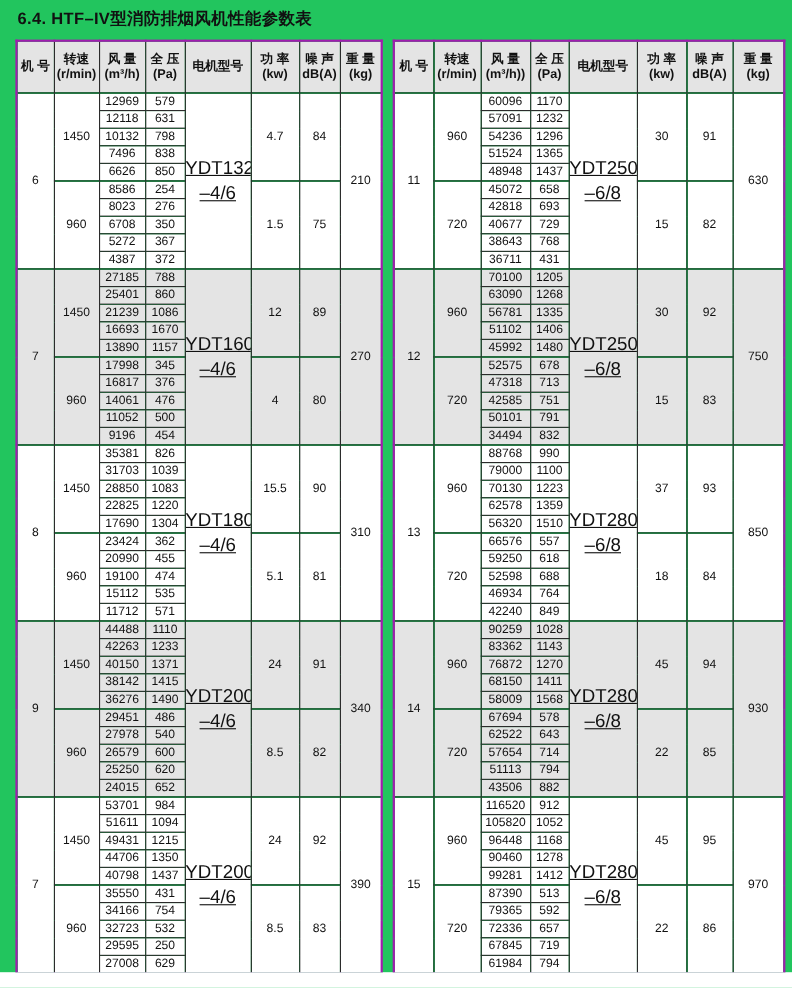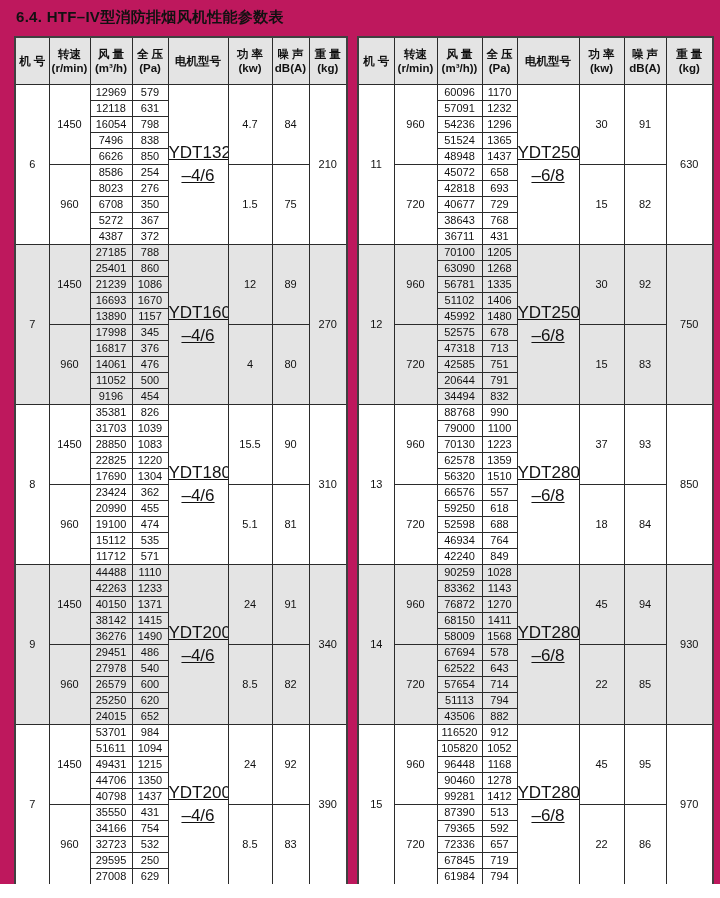--- a/index.html
+++ b/index.html
@@ -1,31 +1,31 @@
 <!DOCTYPE html>
 <html><head>
 <meta charset="utf-8">
 <style>
   html, body { margin: 0; padding: 0; background: #ffffff; }
   .page {
-    width: 720px; height: 884px; background: #be185d; overflow: hidden;
+    width: 720px; height: 884px; background: #22c55e; overflow: hidden;
     font-family: "Liberation Sans", "DejaVu Sans", sans-serif; color: #111;
     box-sizing: border-box;
   }
   .title {
     font-size: 15px; font-weight: bold; color: #111;
     padding: 8px 0 9px 16px; letter-spacing: 0.3px;
   }
   .tables {
     display: flex; align-items: flex-start; gap: 9px;
     padding-left: 14px; padding-right: 10px;
   }
   table.fan-table {
     border-collapse: collapse; table-layout: fixed;
-    border: 2px solid #404040;
+    border: 2px solid #a21caf;
   }
   table.t-left  { width: 332px; }
   table.t-right { width: 355px; }
   .fan-table th, .fan-table td {
     border: 1px solid #2b2b2b; text-align: center; vertical-align: middle;
     padding: 0; overflow: hidden;
   }
   .fan-table th {
     background: #e4e4e4; font-weight: bold; font-size: 11.5px;
     height: 46px; line-height: 1.25; white-space: pre-line;
@@ -82,21 +82,21 @@
 –4/6</td>
             <td rowspan="5">4.7</td>
             <td rowspan="5">84</td>
             <td rowspan="10">210</td>
           </tr>
           <tr>
             <td class="flow">12118</td>
             <td class="flow">631</td>
           </tr>
           <tr>
-            <td class="flow">16054</td>
+            <td class="flow">10132</td>
             <td class="flow">798</td>
           </tr>
           <tr>
             <td class="flow">7496</td>
             <td class="flow">838</td>
           </tr>
           <tr>
             <td class="flow">6626</td>
             <td class="flow">850</td>
           </tr>
@@ -441,21 +441,21 @@
           </tr>
           <tr class="shaded">
             <td class="flow">47318</td>
             <td class="flow">713</td>
           </tr>
           <tr class="shaded">
             <td class="flow">42585</td>
             <td class="flow">751</td>
           </tr>
           <tr class="shaded">
-            <td class="flow">20644</td>
+            <td class="flow">50101</td>
             <td class="flow">791</td>
           </tr>
           <tr class="shaded">
             <td class="flow">34494</td>
             <td class="flow">832</td>
           </tr>
           <tr>
             <td rowspan="10">13</td>
             <td rowspan="5">960</td>
             <td class="flow">88768</td>

